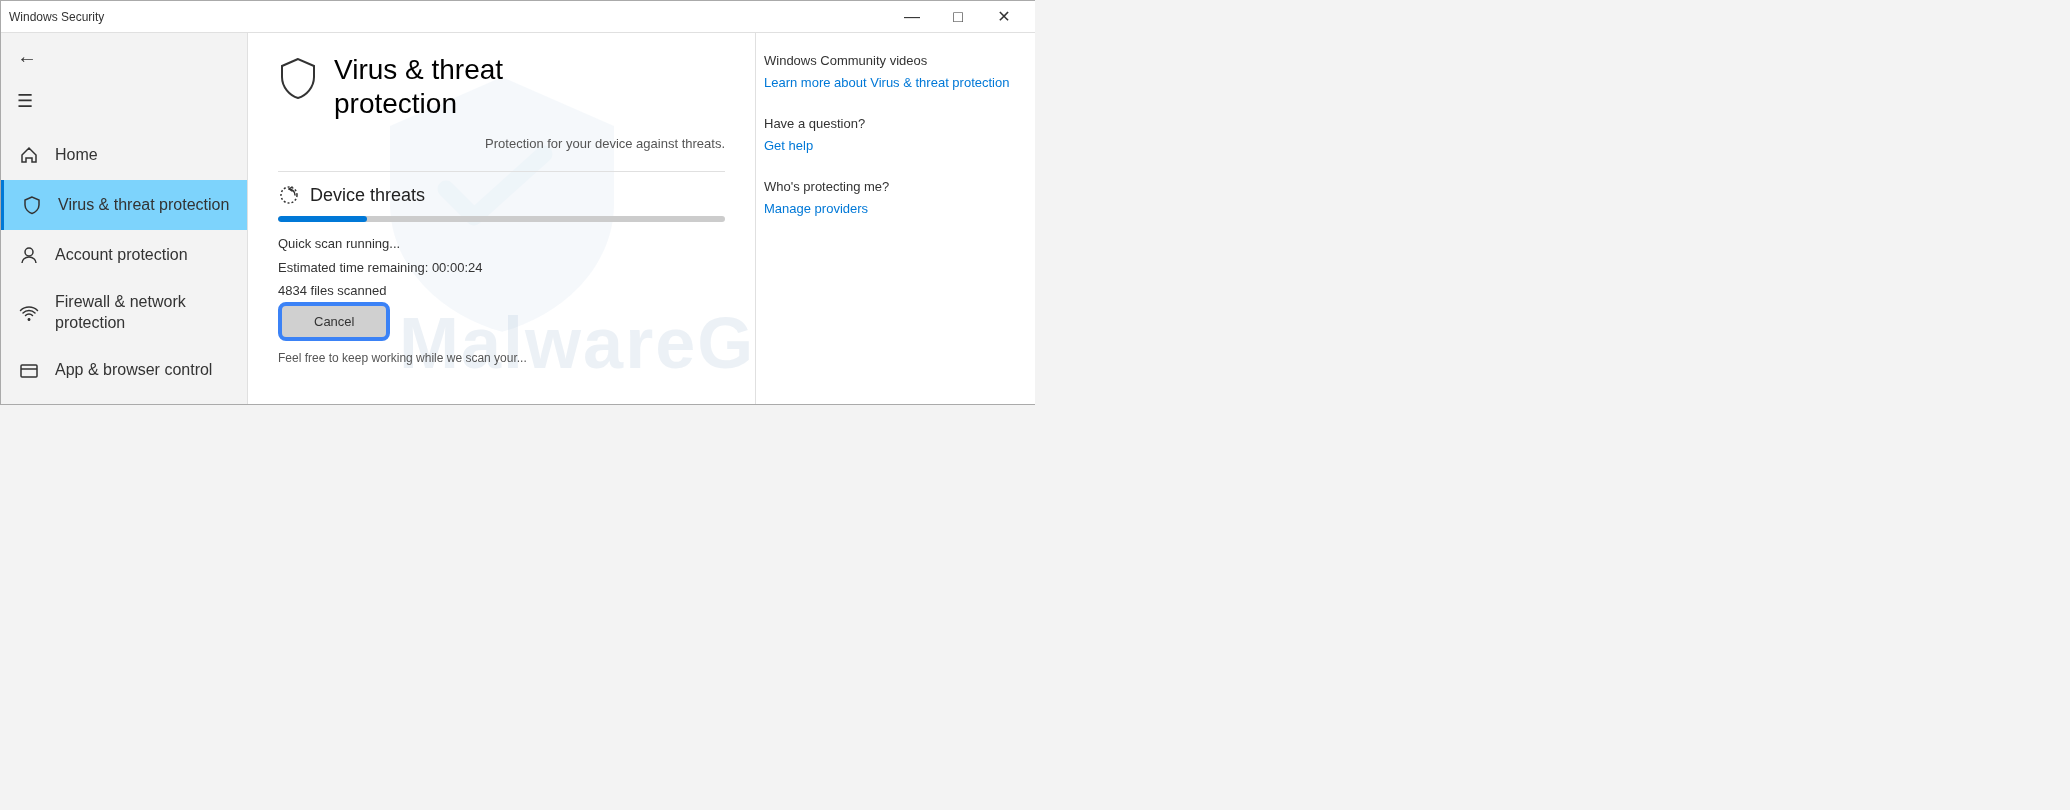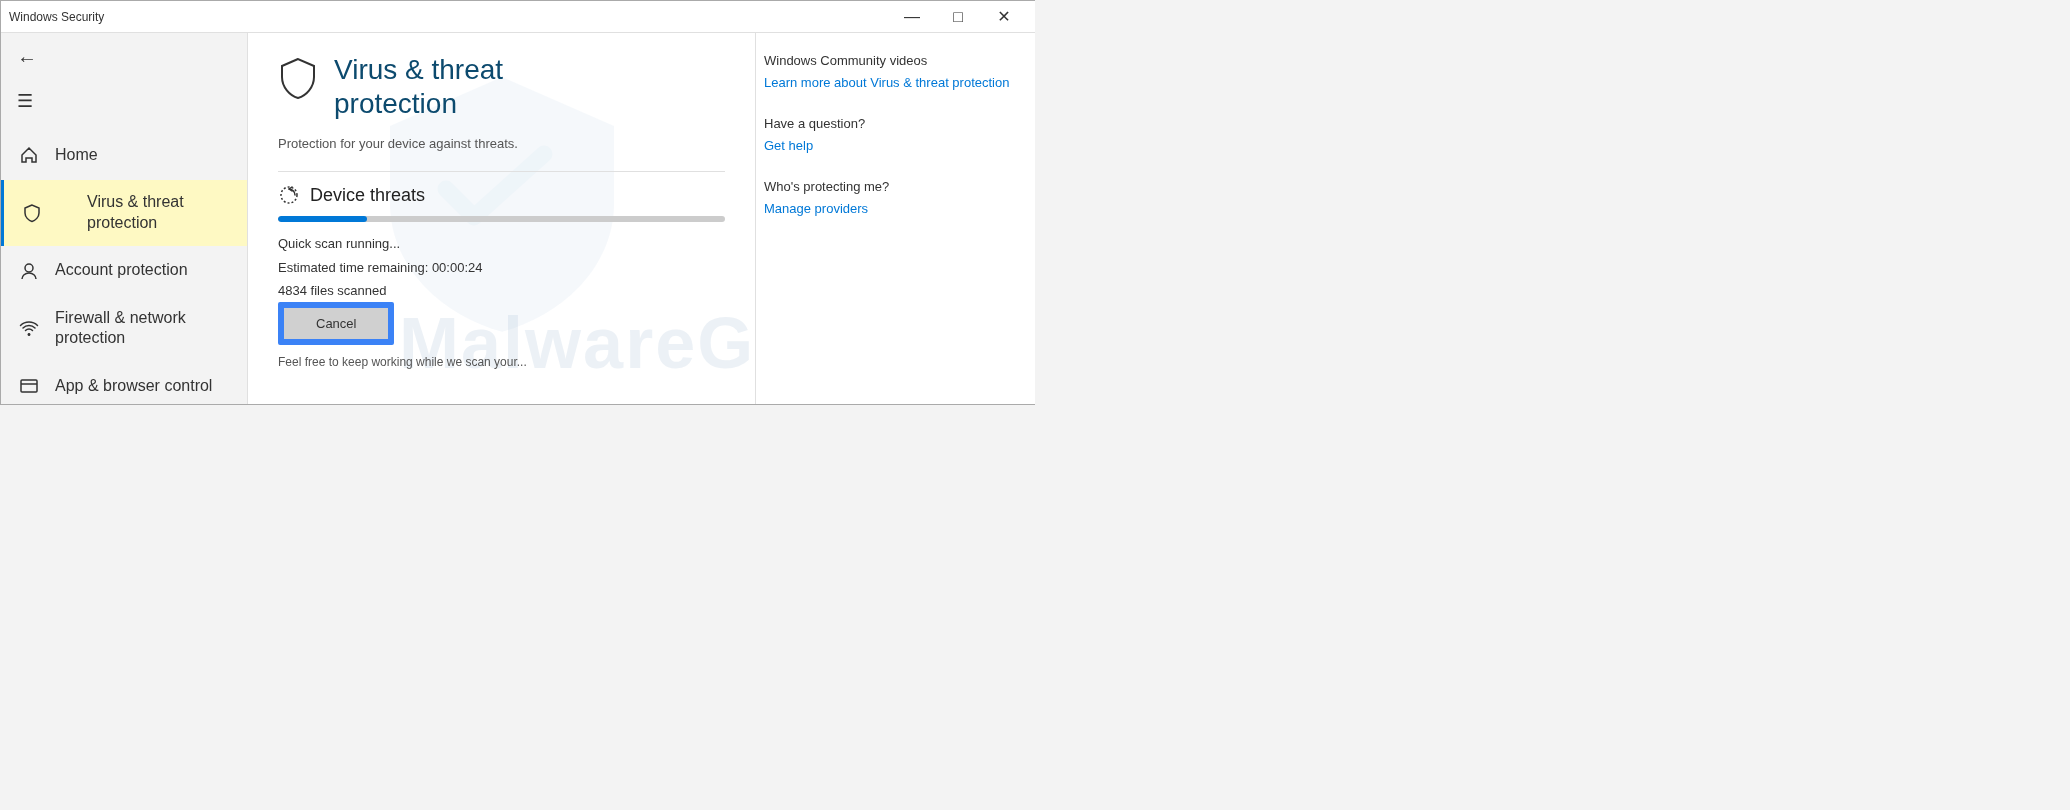--- a/index.html
+++ b/index.html
@@ -94,23 +94,22 @@
 
     .sidebar-item {
       display: flex;
       align-items: center;
       padding: 12px 16px;
       cursor: pointer;
       position: relative;
       min-height: 50px;
     }
     .sidebar-item.active {
-      background: #fef9c3;
+      background: #7dd3fc;
       border-left: 3px solid #0078d7;
-      gap: 29px;
     }
 
     .sidebar-icon {
       width: 24px;
       height: 24px;
       margin-right: 14px;
       flex-shrink: 0;
       display: flex;
       align-items: center;
       justify-content: center;
@@ -172,28 +171,29 @@
       margin-bottom: 16px;
     }
     .page-header-icon {
       margin-right: 16px;
       margin-top: 4px;
       flex-shrink: 0;
     }
     .page-title {
       font-size: 28px;
       font-weight: 300;
-      color: #0c4a6e;
+      color: #000000;
       line-height: 1.2;
     }
     .page-subtitle {
       font-size: 13px;
       color: #555;
       margin-top: 8px;
       margin-bottom: 20px;
+      text-align: right;
     }
 
     
     .divider {
       height: 1px;
       background: #e0e0e0;
       margin: 12px 0;
     }
 
     
@@ -230,25 +230,25 @@
     .scan-info {
       font-size: 13px;
       color: #333;
       line-height: 1.8;
     }
 
     
     .cancel-btn {
       padding: 8px 32px;
       background: #d0d0d0;
-      border: 6px solid #3b82f6;
+      border: 4px solid #3b82f6;
       cursor: pointer;
       font-size: 13px;
       color: #333;
-      border-radius: 2px;
+      border-radius: 8px;
     }
 
     .more-text {
       font-size: 12px;
       color: #555;
       margin-top: 10px;
     }
 
     
     .right-panel {

